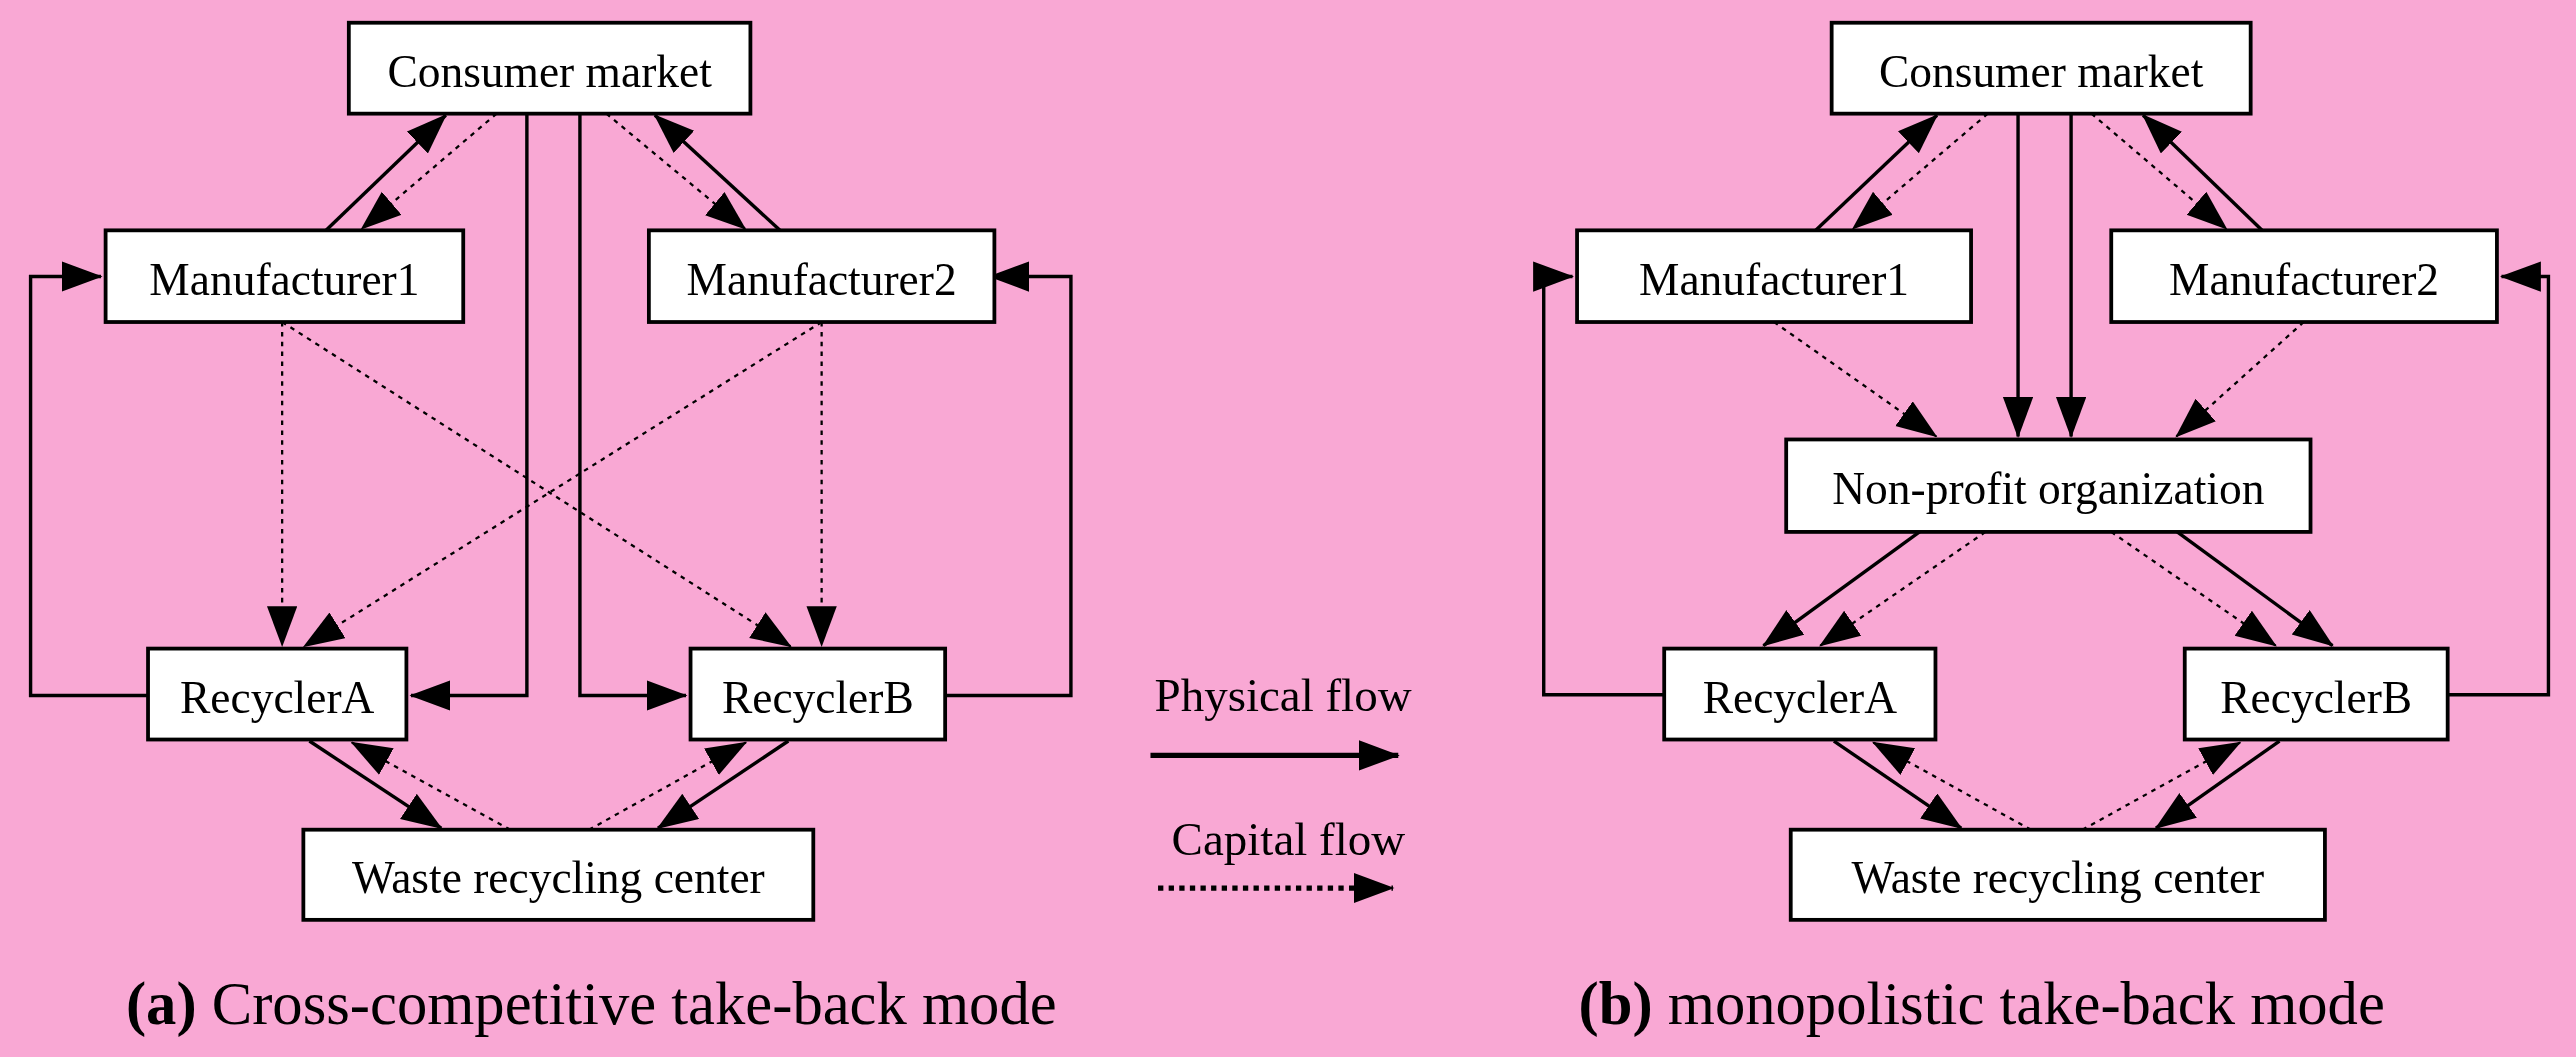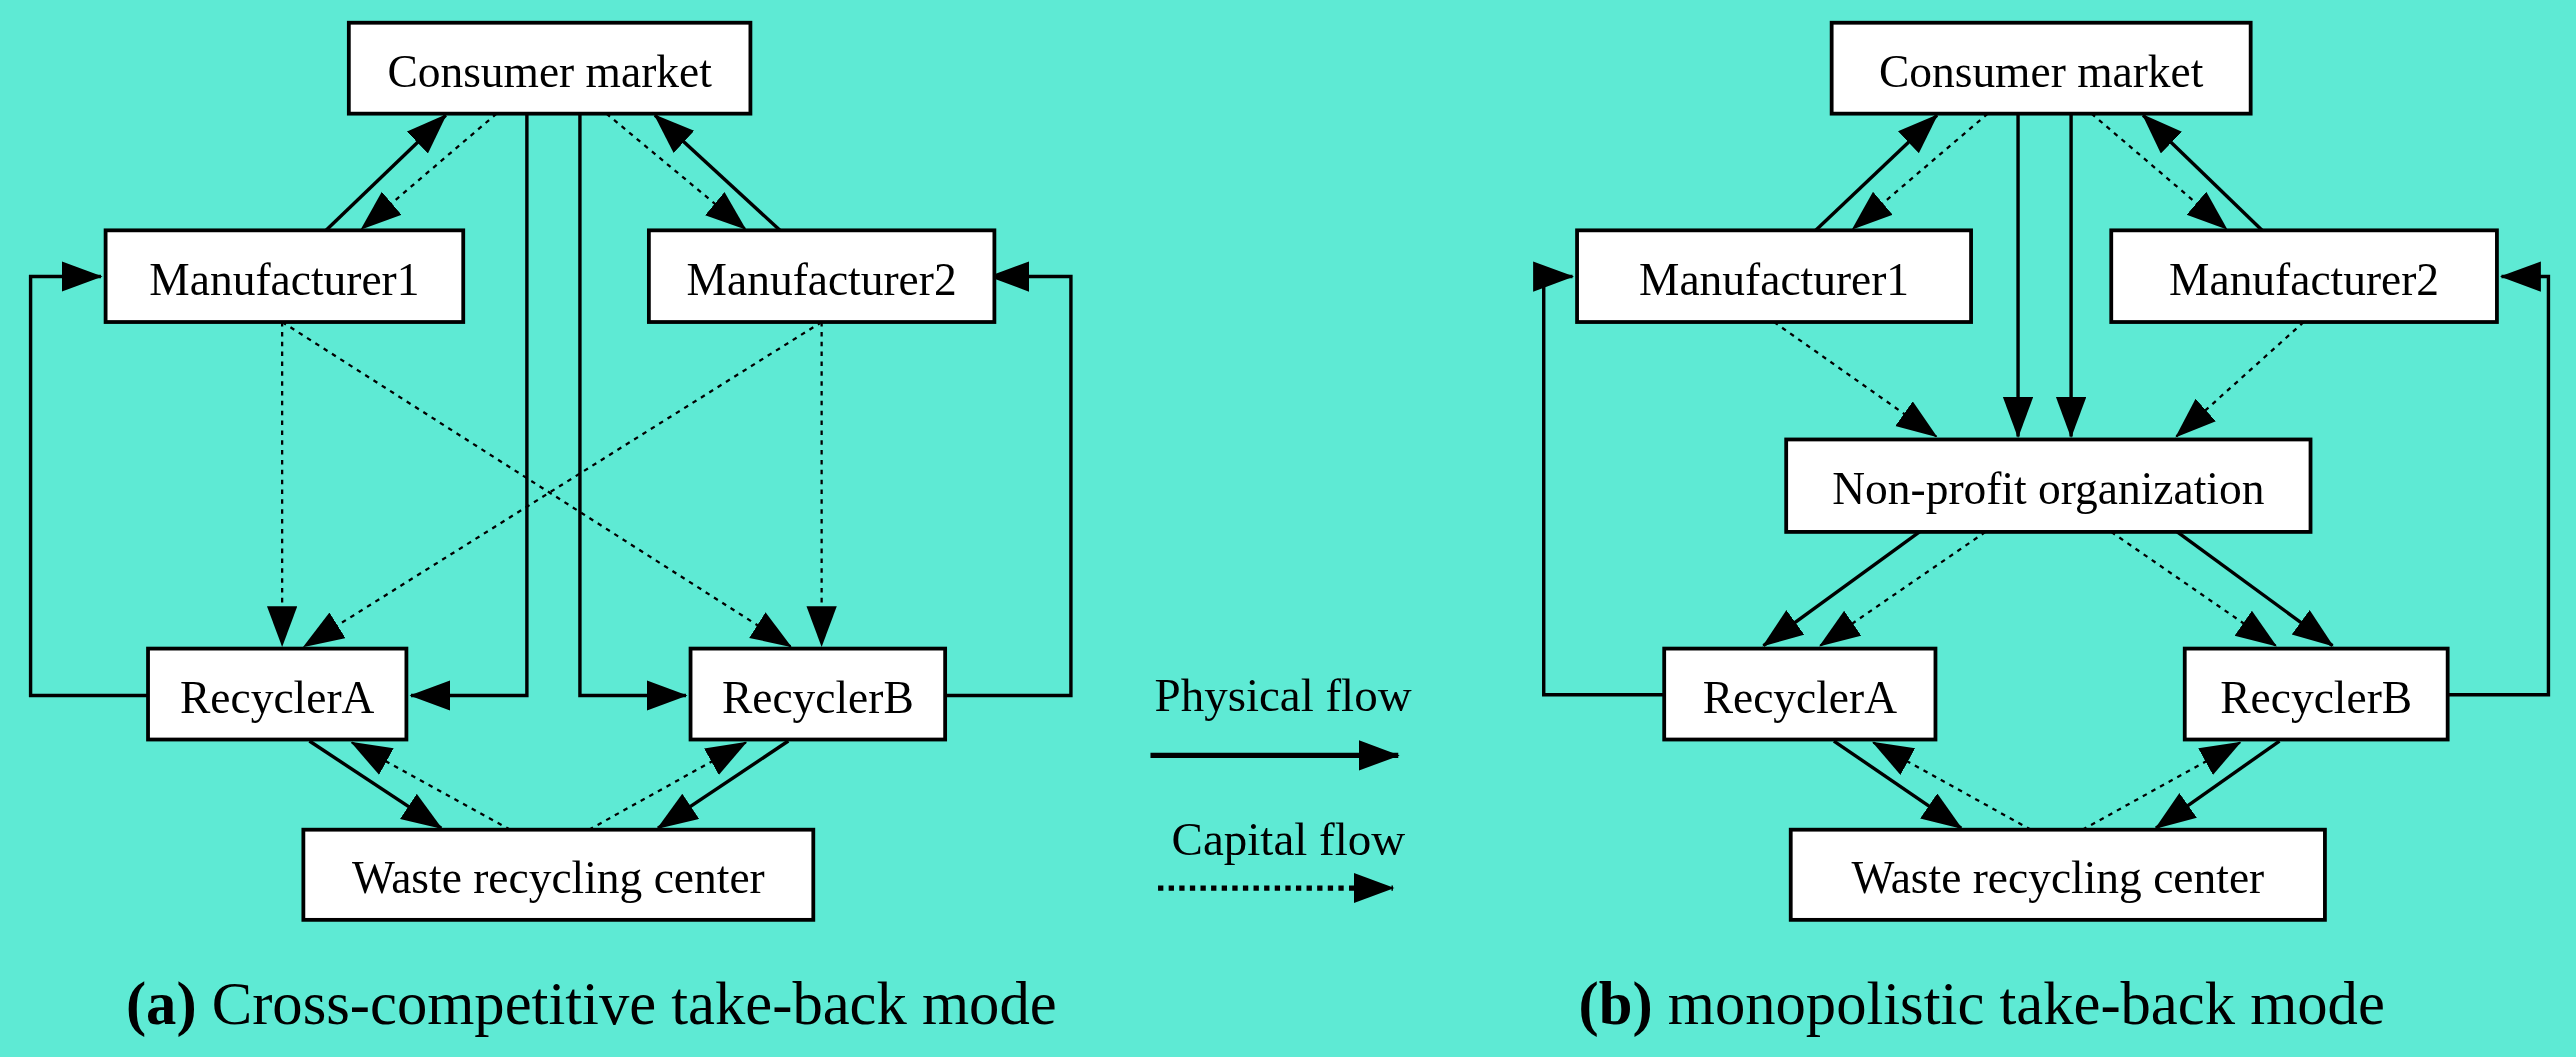--- a/index.html
+++ b/index.html
@@ -1,16 +1,16 @@
 <!DOCTYPE html>
 <html style="font-size:12px"><head>
 <meta charset="utf-8">
 <style>
   html,body{margin:0;padding:0;background:#ffffff;}
-  .canvas{position:relative;width:2576px;height:1057px;background:#5eead4;overflow:hidden;
+  .canvas{position:relative;width:2576px;height:1057px;background:#f9a8d4;overflow:hidden;
           font-family:"Liberation Serif","DejaVu Serif",serif;}
   svg{position:absolute;left:0;top:0;}
   .node-rect{fill:#ffffff;stroke:#000000;stroke-width:5;}
   .node-label{font-size:60px;fill:#000000;text-anchor:middle;}
   .edge-physical{fill:none;stroke:#000000;stroke-width:4.5;}
   .edge-capital{fill:none;stroke:#000000;stroke-width:3;stroke-dasharray:6 7;}
   .legend-line-solid{fill:none;stroke:#000000;stroke-width:7;}
   .legend-line-dotted{fill:none;stroke:#000000;stroke-width:7;stroke-dasharray:7 7;}
   .legend-label{font-size:62px;fill:#000000;text-anchor:middle;}
   .caption{font-size:80px;fill:#000000;text-anchor:middle;}

